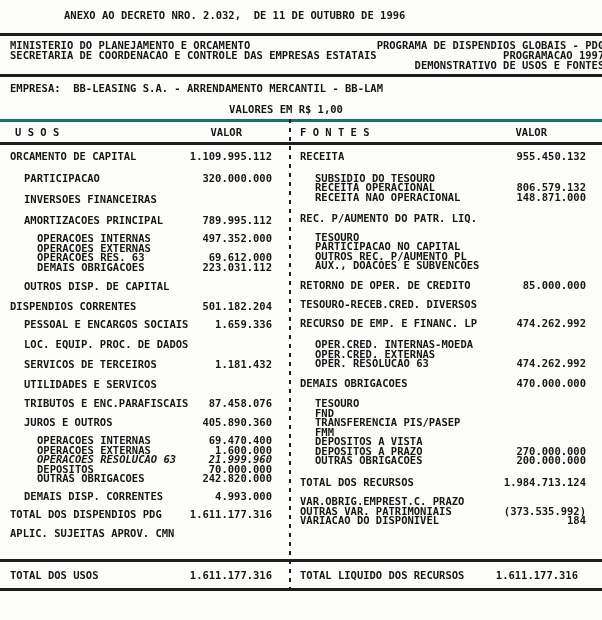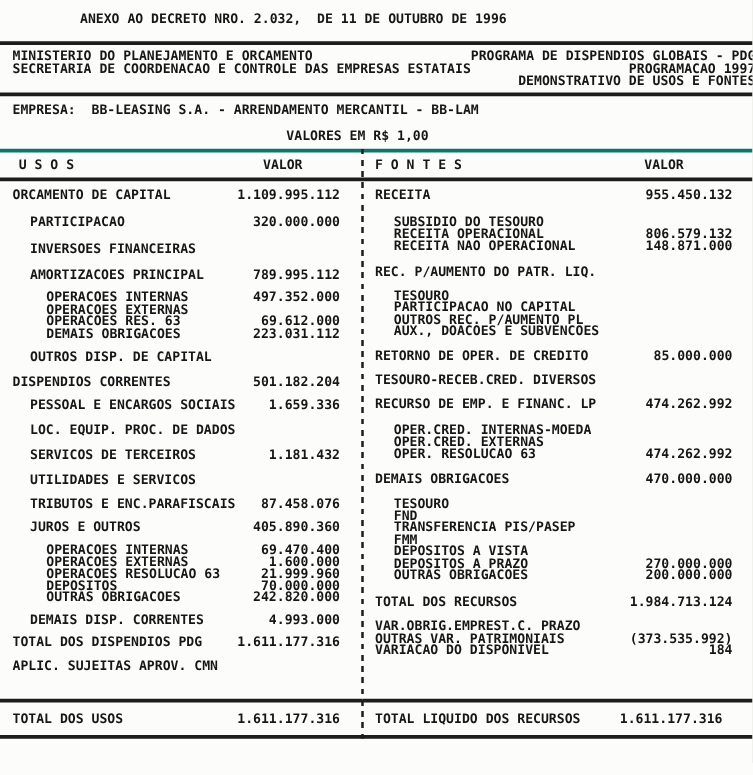--- a/index.html
+++ b/index.html
@@ -154,21 +154,21 @@
             <span class="val">405.890.360</span>
           </div>
           <div class="trow ind2" style="margin-top: 9px;">
             <span class="lbl">OPERACOES INTERNAS</span>
             <span class="val">69.470.400</span>
           </div>
           <div class="trow ind2" style="margin-top: 0px;">
             <span class="lbl">OPERACOES EXTERNAS</span>
             <span class="val">1.600.000</span>
           </div>
-          <div class="trow ind2" style="margin-top: 0px;">
+          <div class="trow ind2" style="margin-top: 0px; font-style: italic;">
             <span class="lbl">OPERACOES RESOLUCAO 63</span>
             <span class="val">21.999.960</span>
           </div>
           <div class="trow ind2" style="margin-top: 0px;">
             <span class="lbl">DEPOSITOS</span>
             <span class="val">70.000.000</span>
           </div>
           <div class="trow ind2" style="margin-top: 0px;">
             <span class="lbl">OUTRAS OBRIGACOES</span>
             <span class="val">242.820.000</span>

